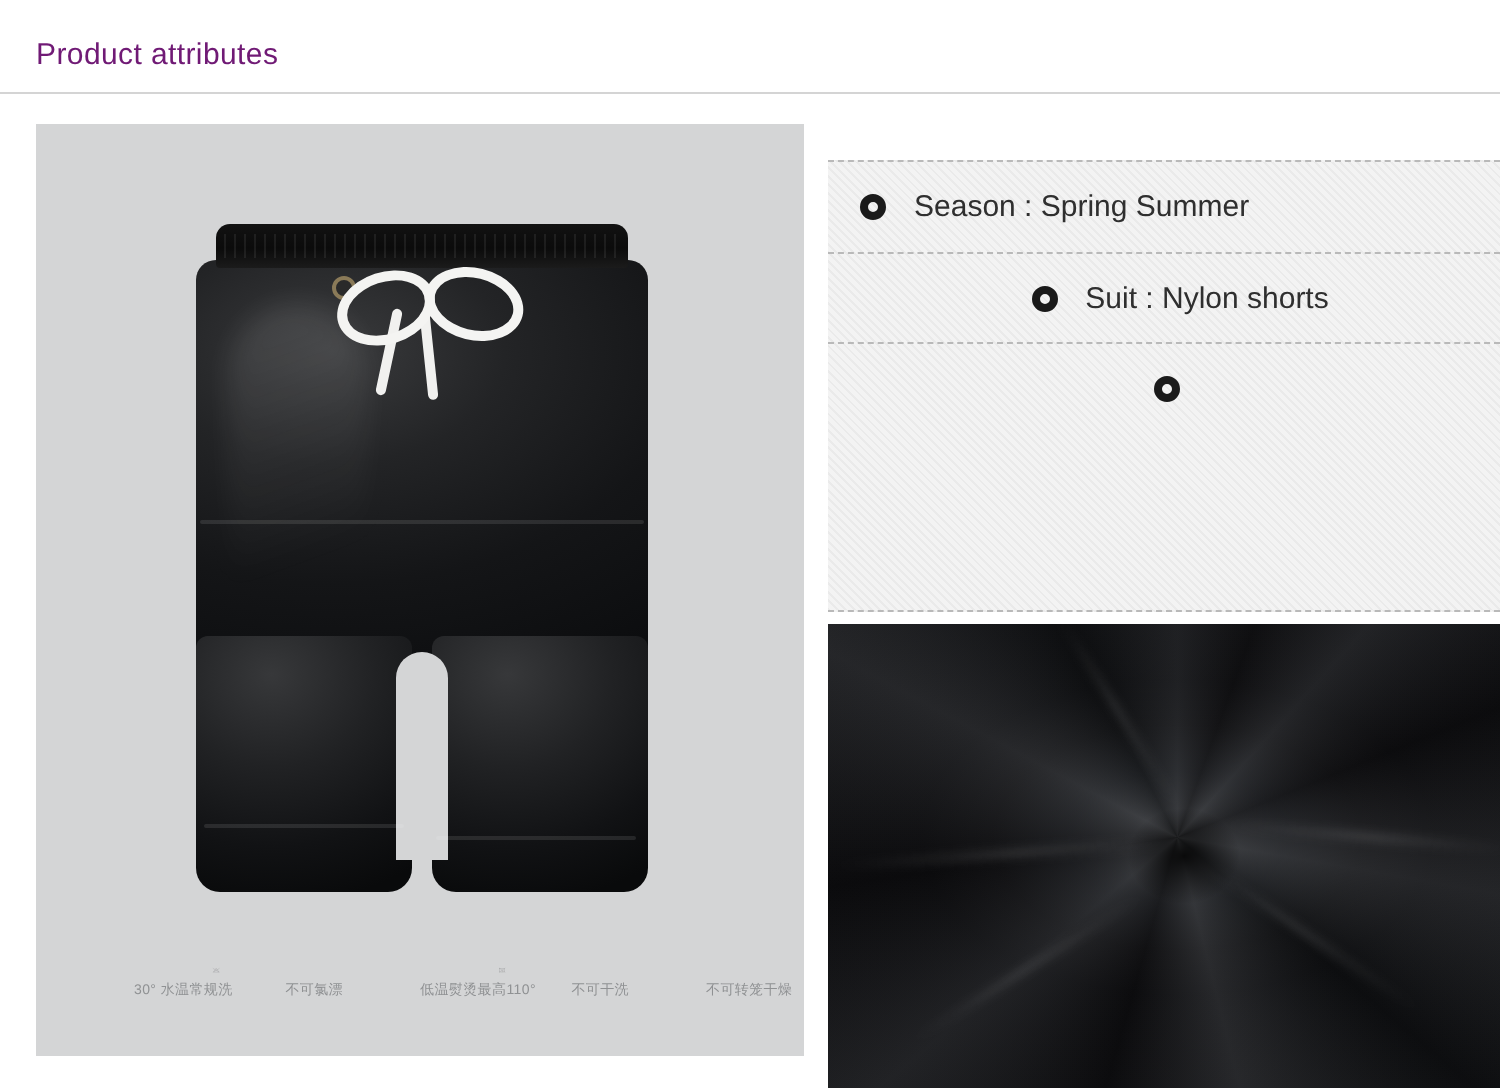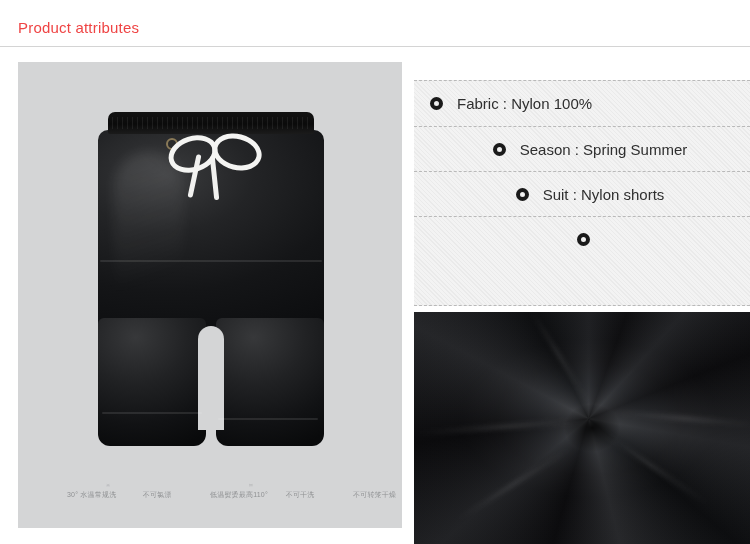--- a/index.html
+++ b/index.html
@@ -21,21 +21,21 @@
     left: 0; top: 0;
     width: 750px;
     height: 47px;
     box-sizing: border-box;
   }
   .page-title {
     position: absolute;
     left: 18px;
     top: 19px;
     font-size: 15px;
-    color: #ef4444;
+    color: #701a75;
     letter-spacing: .2px;
     font-family: "Liberation Sans", sans-serif;
   }
   .header-rule {
     position: absolute;
     left: 0;
     top: 46px;
     width: 750px;
     height: 1px;
     background: #d4d4d4;
@@ -355,24 +355,20 @@
         <line x1="40" y1="4" x2="6" y2="28" stroke="#9a9c9e" stroke-width="1.8"></line>
       </svg>
       <div class="care-label">不可转笼干燥</div>
     </div>
 
   </div>
 </div>
 
 <div class="attributes-panel">
 
-  <div class="attr-row">
-    <span class="attr-bullet"></span>
-    <span class="attr-text">Fabric : Nylon 100%</span>
-  </div>
 
   <div class="attr-row">
     <span class="attr-bullet"></span>
     <span class="attr-text">Season : Spring Summer</span>
   </div>
 
 
   <div class="attr-row">
     <span class="attr-bullet"></span>
     <span class="attr-text">Suit : Nylon shorts</span>

